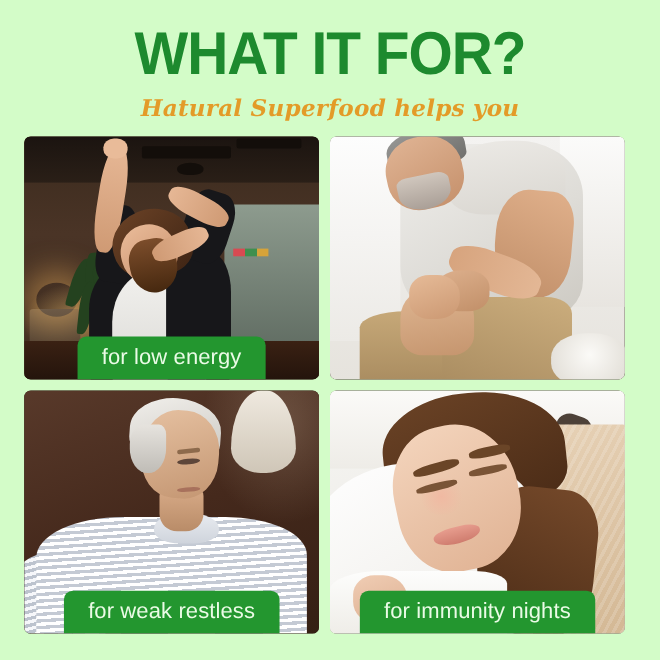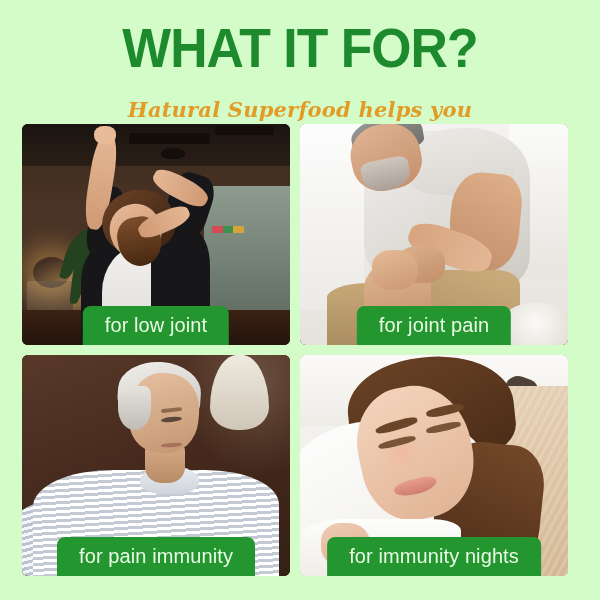--- a/index.html
+++ b/index.html
@@ -18,21 +18,21 @@
     font-family:"Liberation Sans", sans-serif;
     font-weight:700;
     font-size:55px;
     line-height:55px;
     letter-spacing:-1px;
     color:#1d8a2e;
     transform:scaleX(0.94);
     padding-top:21px;
   }
   .subtitle{
-    margin:12px;padding:0;
+    margin:0;padding:0;
     font-family:"DejaVu Serif", serif;
     font-style:italic;
     font-weight:700;
     font-size:21px;
     line-height:21px;
     color:#e39b28;
     padding-top:11px;
     letter-spacing:0.2px;
   }
 
@@ -283,61 +283,60 @@
         <div class="armL"></div>
         <div class="fist"></div>
         <div class="sleeveR"></div>
         <div class="armR"></div>
         <div class="hair"></div>
         <div class="head"></div>
         <div class="hair2"></div>
         <div class="forearm"></div>
         <div class="pens"></div>
       </div>
-      <div class="badge">for low joint</div>
+      <div class="badge">for low energy</div>
     </div>
 
     <div class="card">
       <div class="photo p2">
         <div class="win"></div>
         <div class="winR"></div>
         <div class="pants"></div>
         <div class="shirt"></div>
         <div class="shoulder"></div>
         <div class="hair"></div>
         <div class="head"></div>
         <div class="beard"></div>
         <div class="armR"></div>
         <div class="pants2"></div>
         <div class="knee"></div>
         <div class="forearm"></div>
         <div class="handR"></div>
         <div class="handL"></div>
         <div class="fur"></div>
       </div>
-      <div class="badge">for joint pain</div>
     </div>
 
     <div class="card">
       <div class="photo p3">
         <div class="wallglow"></div>
         <div class="pendantstem"></div>
         <div class="pendant"></div>
         <div class="shoulderL"></div>
         <div class="shirt"></div>
         <div class="collar"></div>
         <div class="neck"></div>
         <div class="hair"></div>
         <div class="head"></div>
         <div class="hair2"></div>
         <div class="browL"></div>
         <div class="eyeL"></div>
         <div class="mouth"></div>
       </div>
-      <div class="badge">for pain immunity</div>
+      <div class="badge">for weak restless</div>
     </div>
 
     <div class="card">
       <div class="photo p4">
         <div class="pillowTop"></div>
         <div class="darkgap"></div>
         <div class="blanket"></div>
         <div class="blanketTx"></div>
         <div class="hairback"></div>
         <div class="pillow"></div>

